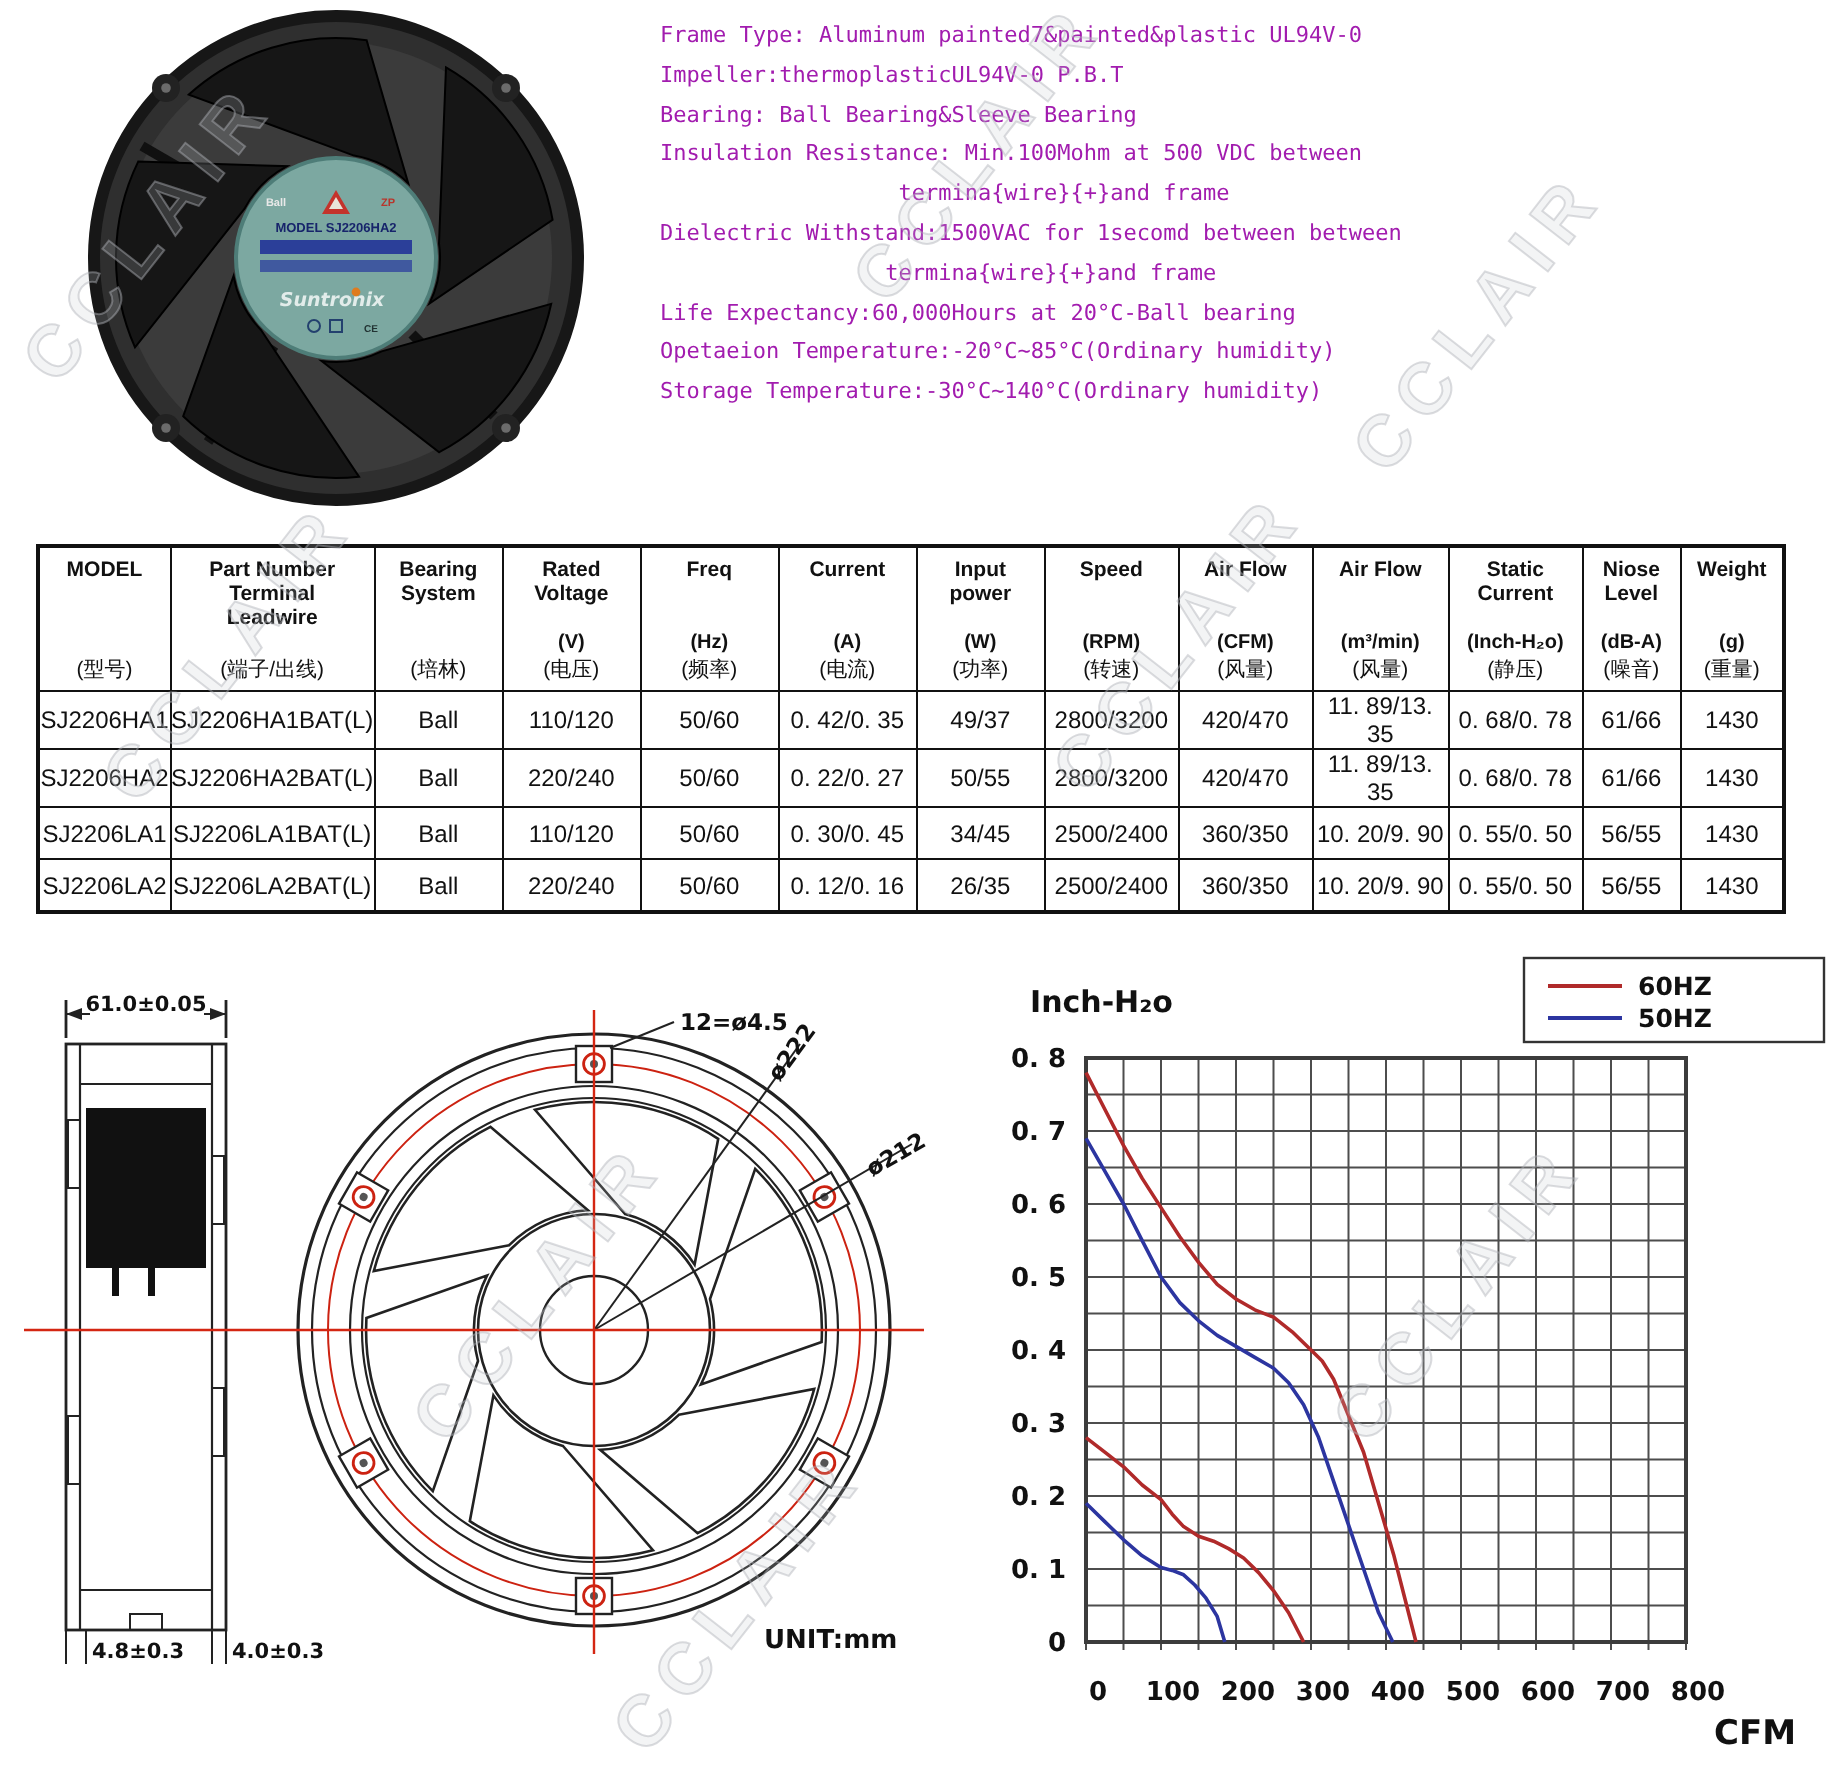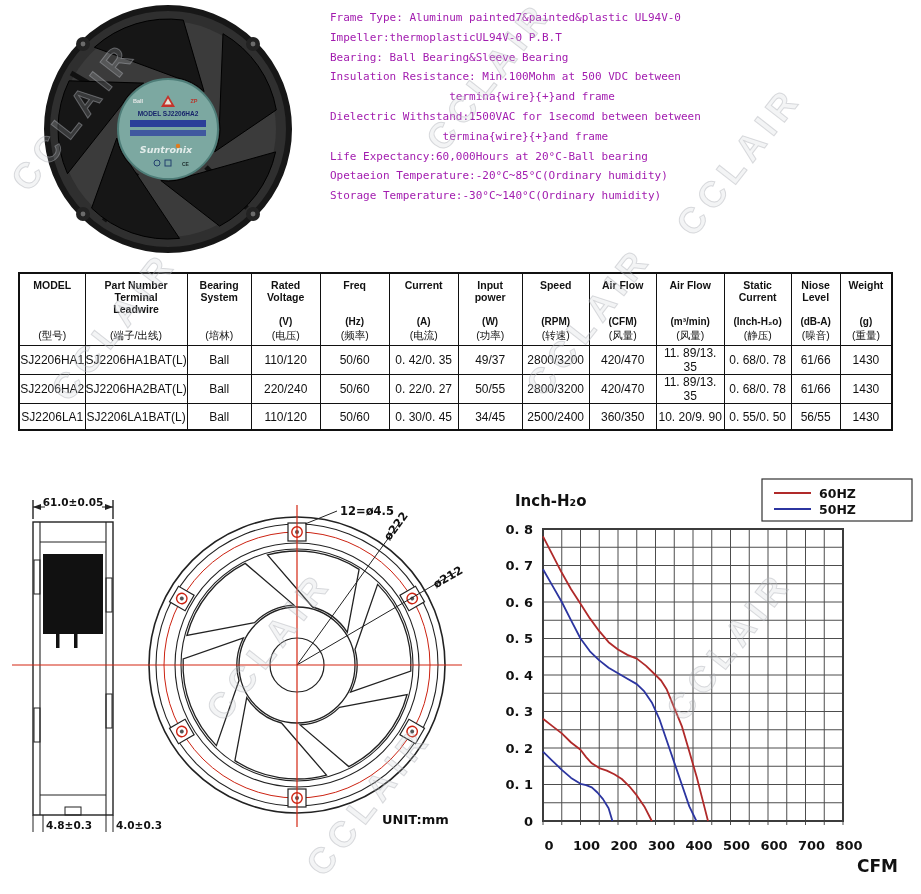--- a/index.html
+++ b/index.html
@@ -274,20 +274,35 @@
         <td>1430</td>
       </tr>
       <tr>
         <td>SJ2206LA1</td>
         <td>SJ2206LA1BAT(L)</td>
         <td>Ball</td>
         <td>110/120</td>
         <td>50/60</td>
         <td>0. 30/0. 45</td>
         <td>34/45</td>
+        <td>2500/2400</td>
+        <td>360/350</td>
+        <td>10. 20/9. 90</td>
+        <td>0. 55/0. 50</td>
+        <td>56/55</td>
+        <td>1430</td>
+      </tr>
+      <tr>
+        <td>SJ2206LA2</td>
+        <td>SJ2206LA2BAT(L)</td>
+        <td>Ball</td>
+        <td>220/240</td>
+        <td>50/60</td>
+        <td>0. 12/0. 16</td>
+        <td>26/35</td>
         <td>2500/2400</td>
         <td>360/350</td>
         <td>10. 20/9. 90</td>
         <td>0. 55/0. 50</td>
         <td>56/55</td>
         <td>1430</td>
       </tr>
     </tbody>
   </table>
 

